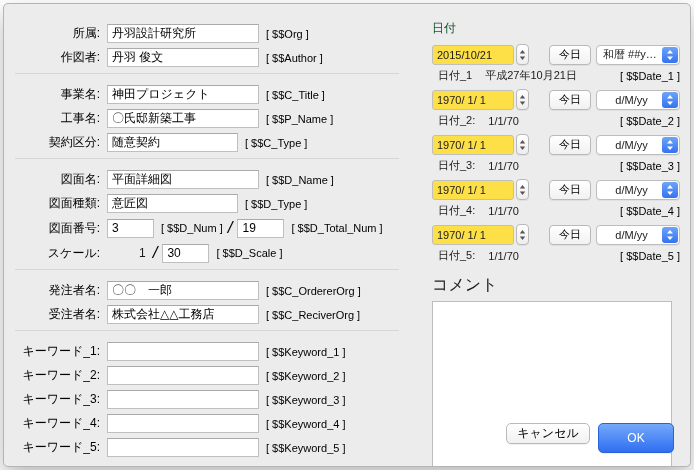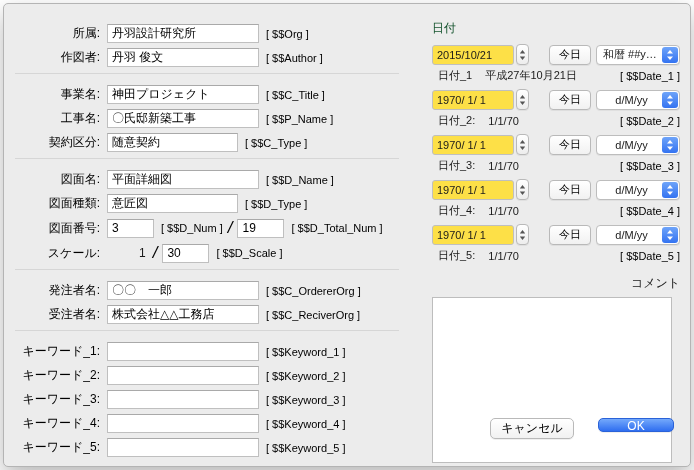--- a/index.html
+++ b/index.html
@@ -88,34 +88,34 @@
     background: linear-gradient(#6ea4f9, #3473f1);
     border-radius: 3px; display: flex; align-items: center; justify-content: center;
   }
   .sub-row {
     display: flex; align-items: center; justify-content: space-between;
     margin: 1px 0 6px 6px; font-size: 11px;
   }
   .sub-left { display: flex; align-items: center; }
   .sub-val { margin-left: 13px; }
   .comment-wrap { margin-top: 12px; }
-  .comment-label { font-size: 12px; margin-bottom: 5px; text-align: right; }
+  .comment-label { font-size: 16px; margin-bottom: 5px; }
   .comment-box {
     width: 240px; height: 166px; background: #fff;
     border: 1px solid #bdbdbd; resize: none; outline: none;
     font-family: "Liberation Sans", "DejaVu Sans", sans-serif; font-size: 12px;
   }
   
   .footer {
-    position: absolute; right: 16px; bottom: 27px;
-    display: flex; gap: 24px;
+    position: absolute; right: 16px; bottom: 13px;
+    display: flex; gap: 8px;
   }
   .btn.cancel { width: 84px; font-size: 12px; height: 21px; border-radius: 5px; }
   .btn.ok {
-    width: 76px; font-size: 12px; height: 14px; border-radius: 5px;
+    width: 76px; font-size: 12px; height: 30px; border-radius: 5px;
     background: linear-gradient(#74a9fb, #2f6ef0);
     border: 1px solid #2a62d8; color: #fff;
   }
 </style>
 </head>
 <body>
 
 <div class="dialog">
 
   <div class="left-col">

